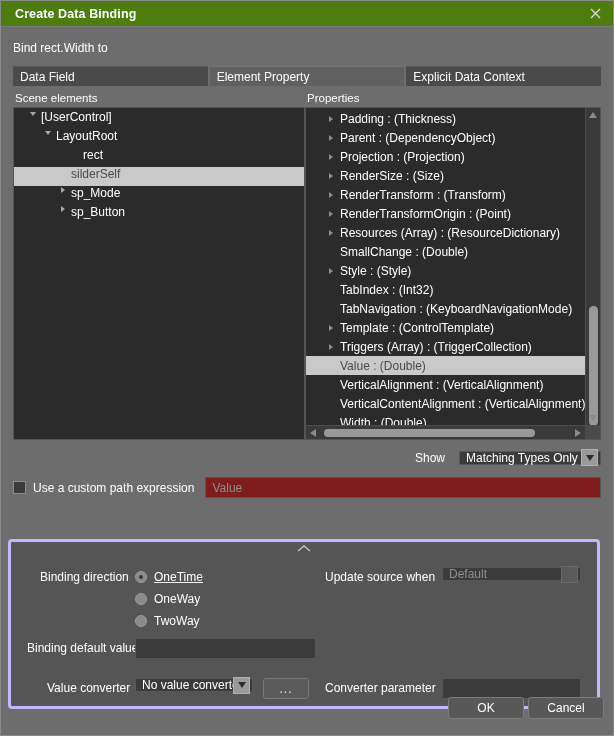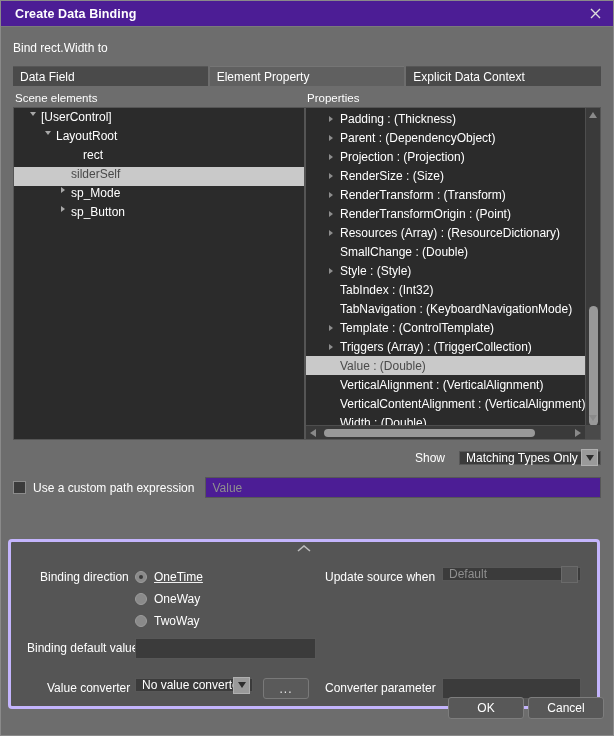--- a/index.html
+++ b/index.html
@@ -19,21 +19,21 @@
   .window {
     position: absolute; inset: 0;
     background: #6d6d6d;
     border: 1px solid #8a8a8a;
     display: flex; flex-direction: column;
   }
 
   
   .titlebar {
     height: 26px;
-    background: #4c1d95;
+    background: #4d7c0f;
     border-bottom: 1px solid #7a7a7a;
     display: flex; align-items: center;
     flex: 0 0 auto;
     position: relative;
   }
   .titlebar-text {
     margin-left: 14px;
     font-size: 12.5px;
     font-weight: bold;
     color: #ffffff;
@@ -244,21 +244,21 @@
     border: 1px solid #8c8c8c;
     margin-right: 7px;
     cursor: pointer;
     flex: 0 0 auto;
   }
   .path-label { font-size: 12px; color: #ffffff; white-space: nowrap; }
   .path-input {
     margin-left: 11px;
     flex: 1 1 auto;
     height: 21px;
-    background: #4c1d95;
+    background: #7f1d1d;
     border: 1px solid #575757;
     font-size: 12px;
     color: #8f8f8f;
     padding: 0 6px;
     display: flex; align-items: center;
     cursor: text;
   }
 
   
   .groupbox {

